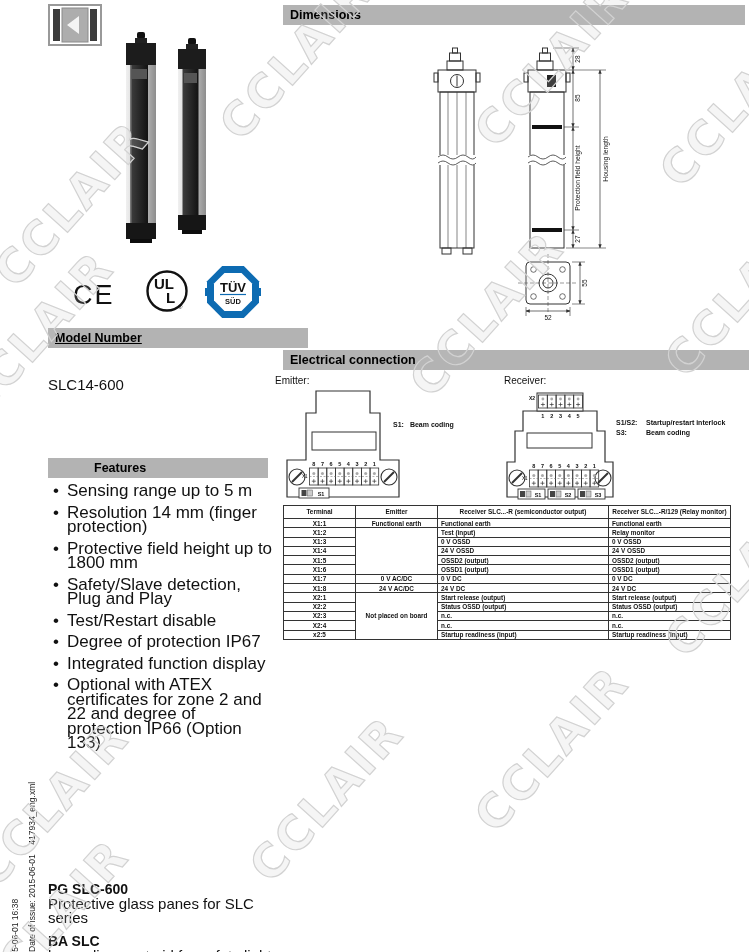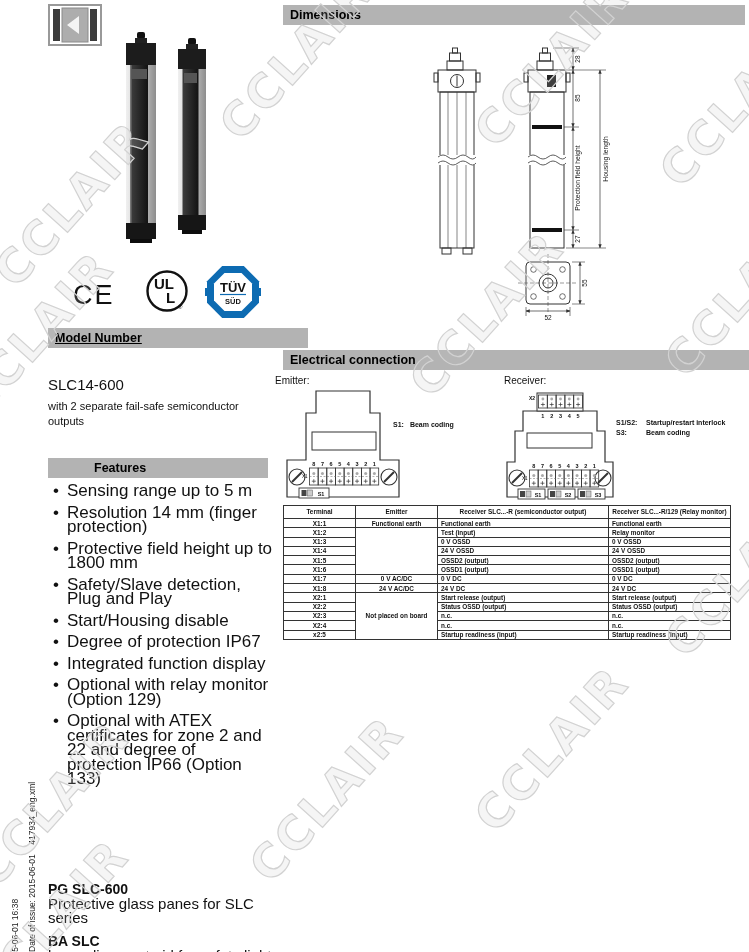--- a/index.html
+++ b/index.html
@@ -112,32 +112,30 @@
     <rect x="48" y="24" width="8" height="8" fill="#0d6bb2"></rect>
     <polygon points="17.2,2 38.8,2 54,17.2 54,38.8 38.8,54 17.2,54 2,38.8 2,17.2" fill="#0d6bb2"></polygon>
     <polygon points="19.5,9 36.5,9 47,19.5 47,36.5 36.5,47 19.5,47 9,36.5 9,19.5" fill="#ffffff"></polygon>
     <text x="28" y="27.5" text-anchor="middle" font-size="13" font-weight="bold" fill="#0d6bb2">TÜV</text>
     <line x1="15" y1="30.5" x2="41" y2="30.5" stroke="#0d6bb2" stroke-width="1.2"></line>
     <text x="28" y="39.5" text-anchor="middle" font-size="7.5" font-weight="bold" fill="#0d6bb2">SÜD</text>
   </svg>
 
   <div class="bar" style="left:48px;top:328px;width:260px;text-decoration:underline;">Model Number</div>
   <div class="bold-name" style="left:48px;top:376px;">SLC14-600</div>
-  <div class="body-text" style="left:48px;top:399px;width:218px;">with 2 separate fail-safe semiconductor outputs</div>
 
   <div class="bar" style="left:48px;top:458px;width:220px;padding-left:46px;">Features</div>
   <ul class="features">
     <li>Sensing range up to 5 m</li>
     <li>Resolution 14 mm (finger protection)</li>
     <li>Protective field height up to 1800 mm</li>
     <li>Safety/Slave detection, Plug and Play</li>
-    <li>Start/Housing disable</li>
+    <li>Test/Restart disable</li>
     <li>Degree of protection IP67</li>
     <li>Integrated function display</li>
-    <li>Optional with relay monitor (Option 129)</li>
     <li>Optional with ATEX certificates for zone 2 and 22 and degree of protection IP66 (Option 133)</li>
   </ul>
 
   <div style="position:absolute;left:48px;top:882px;width:226px;">
     <div class="acc-item">
       <div class="acc-name">PG SLC-600</div>
       <div class="acc-desc">Protective glass panes for SLC series</div>
     </div>
     <div class="acc-item">
       <div class="acc-name">BA SLC</div>

